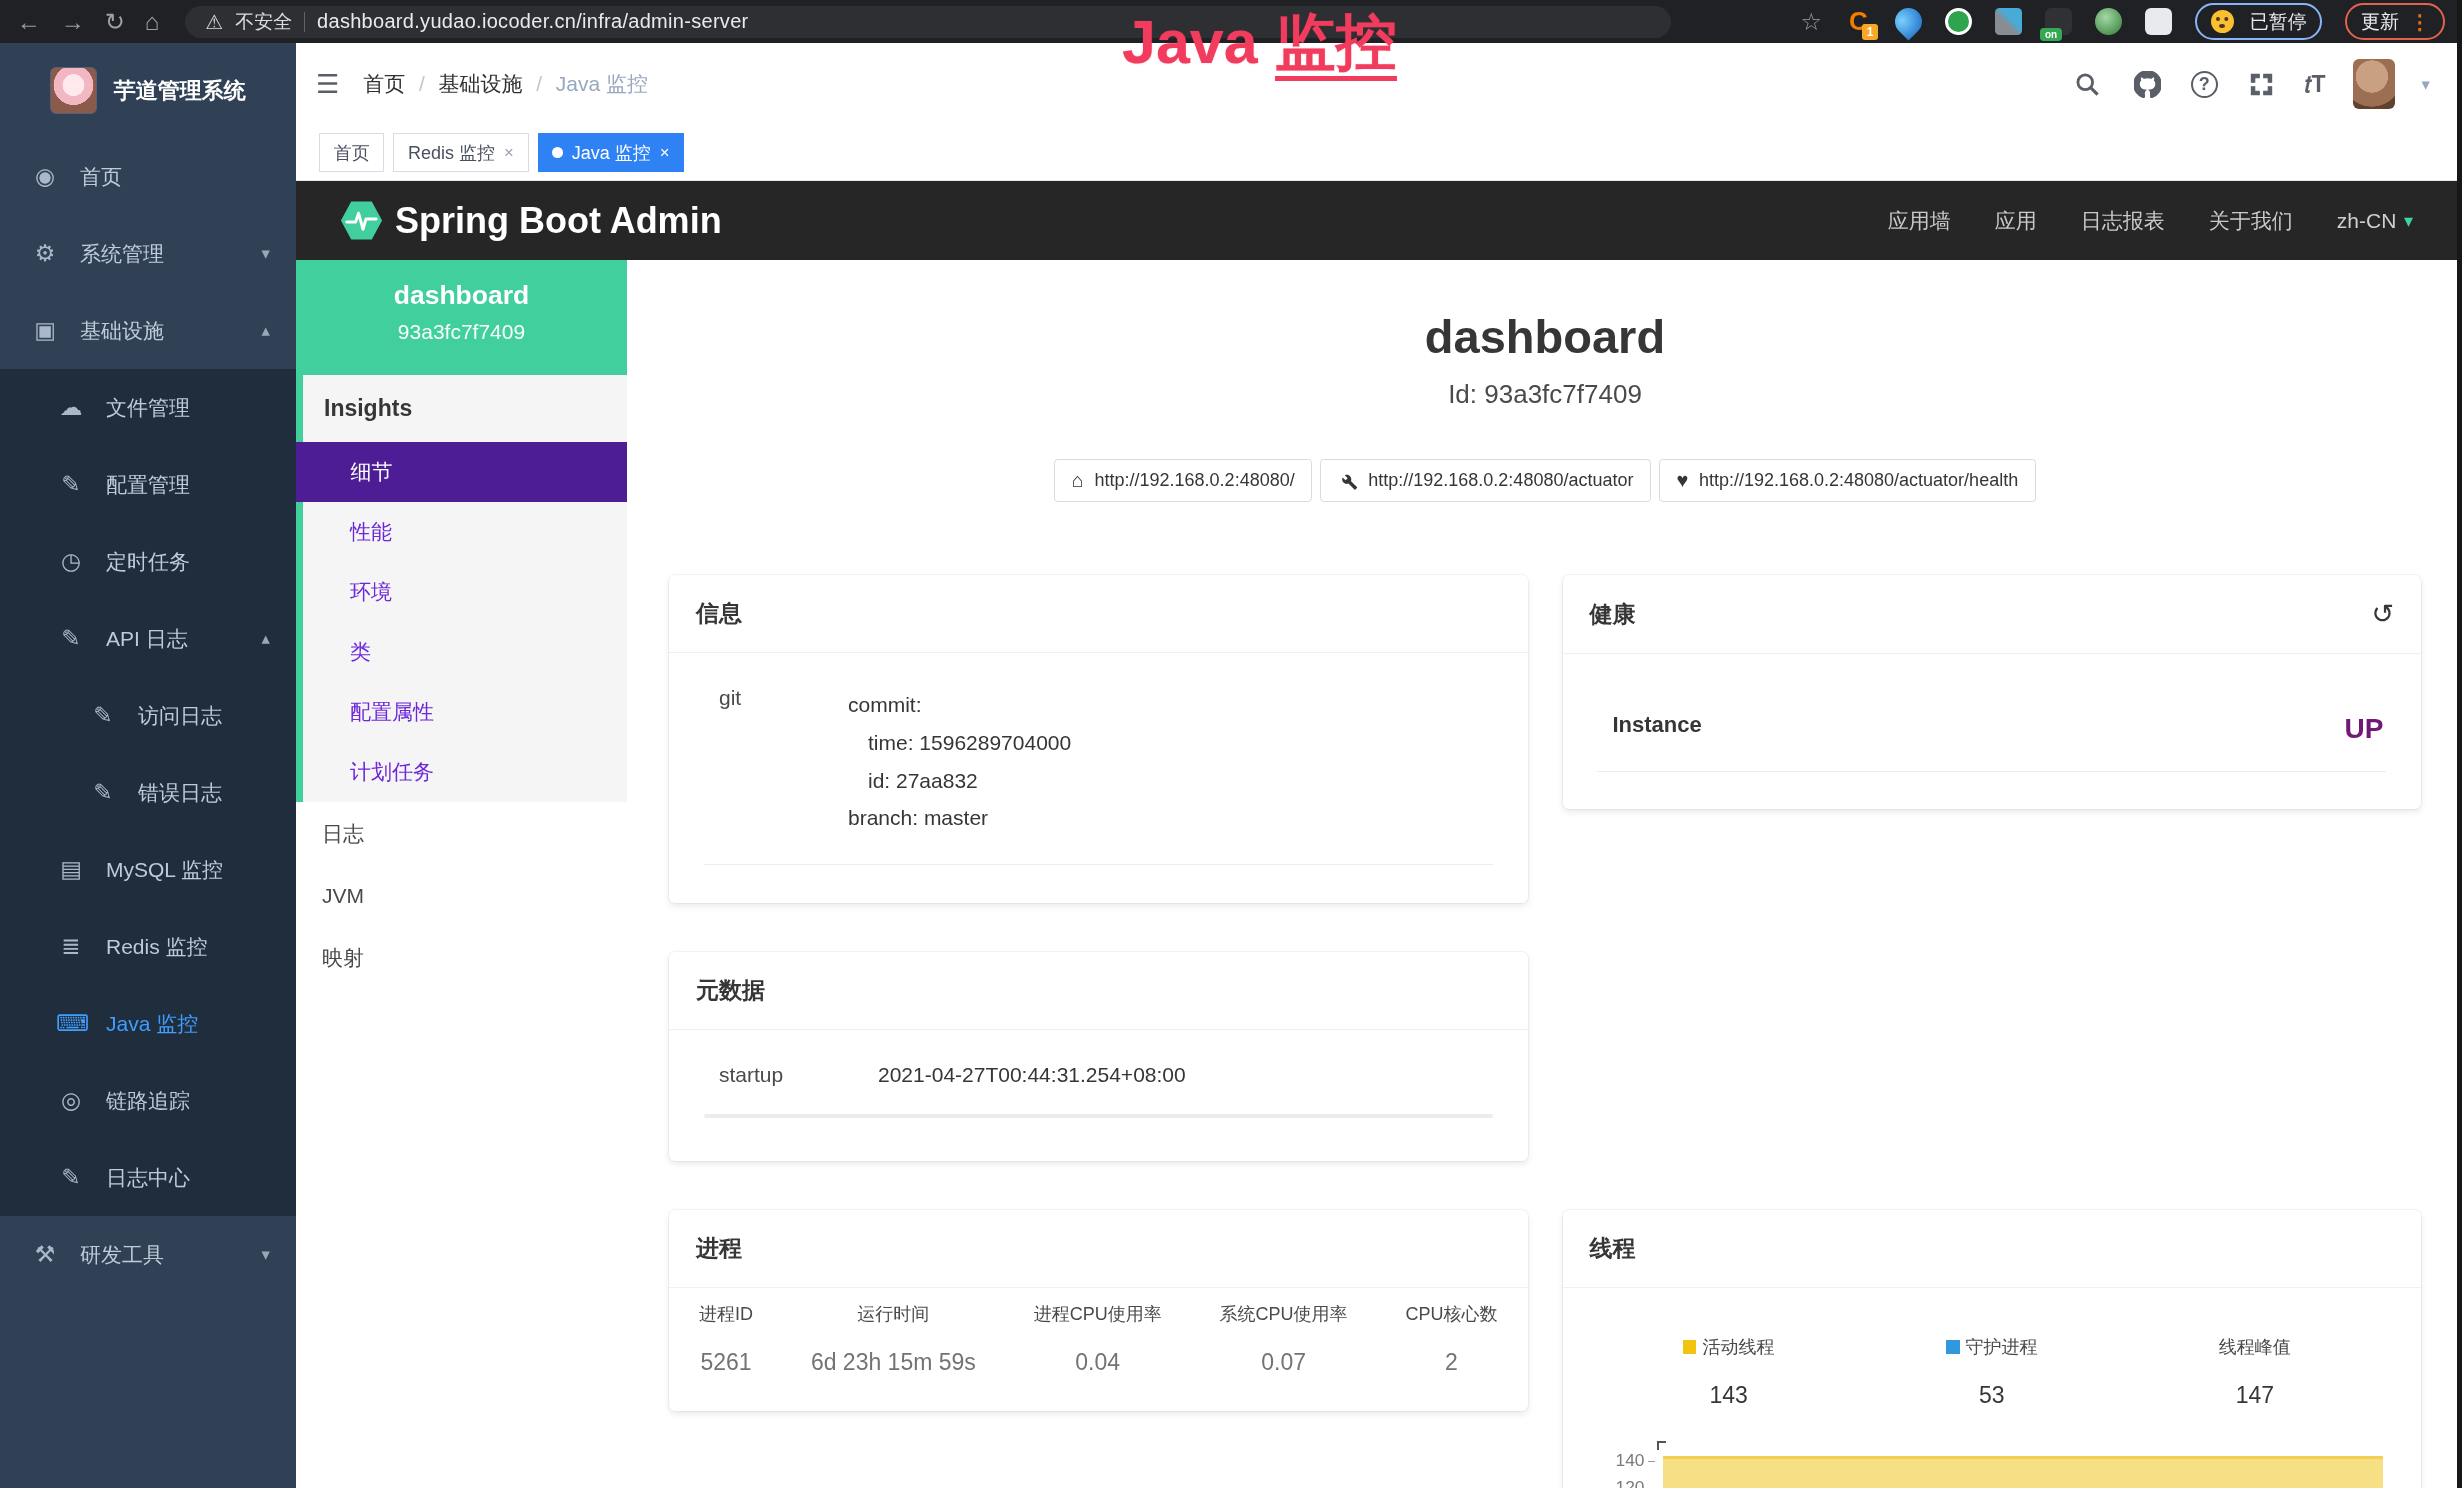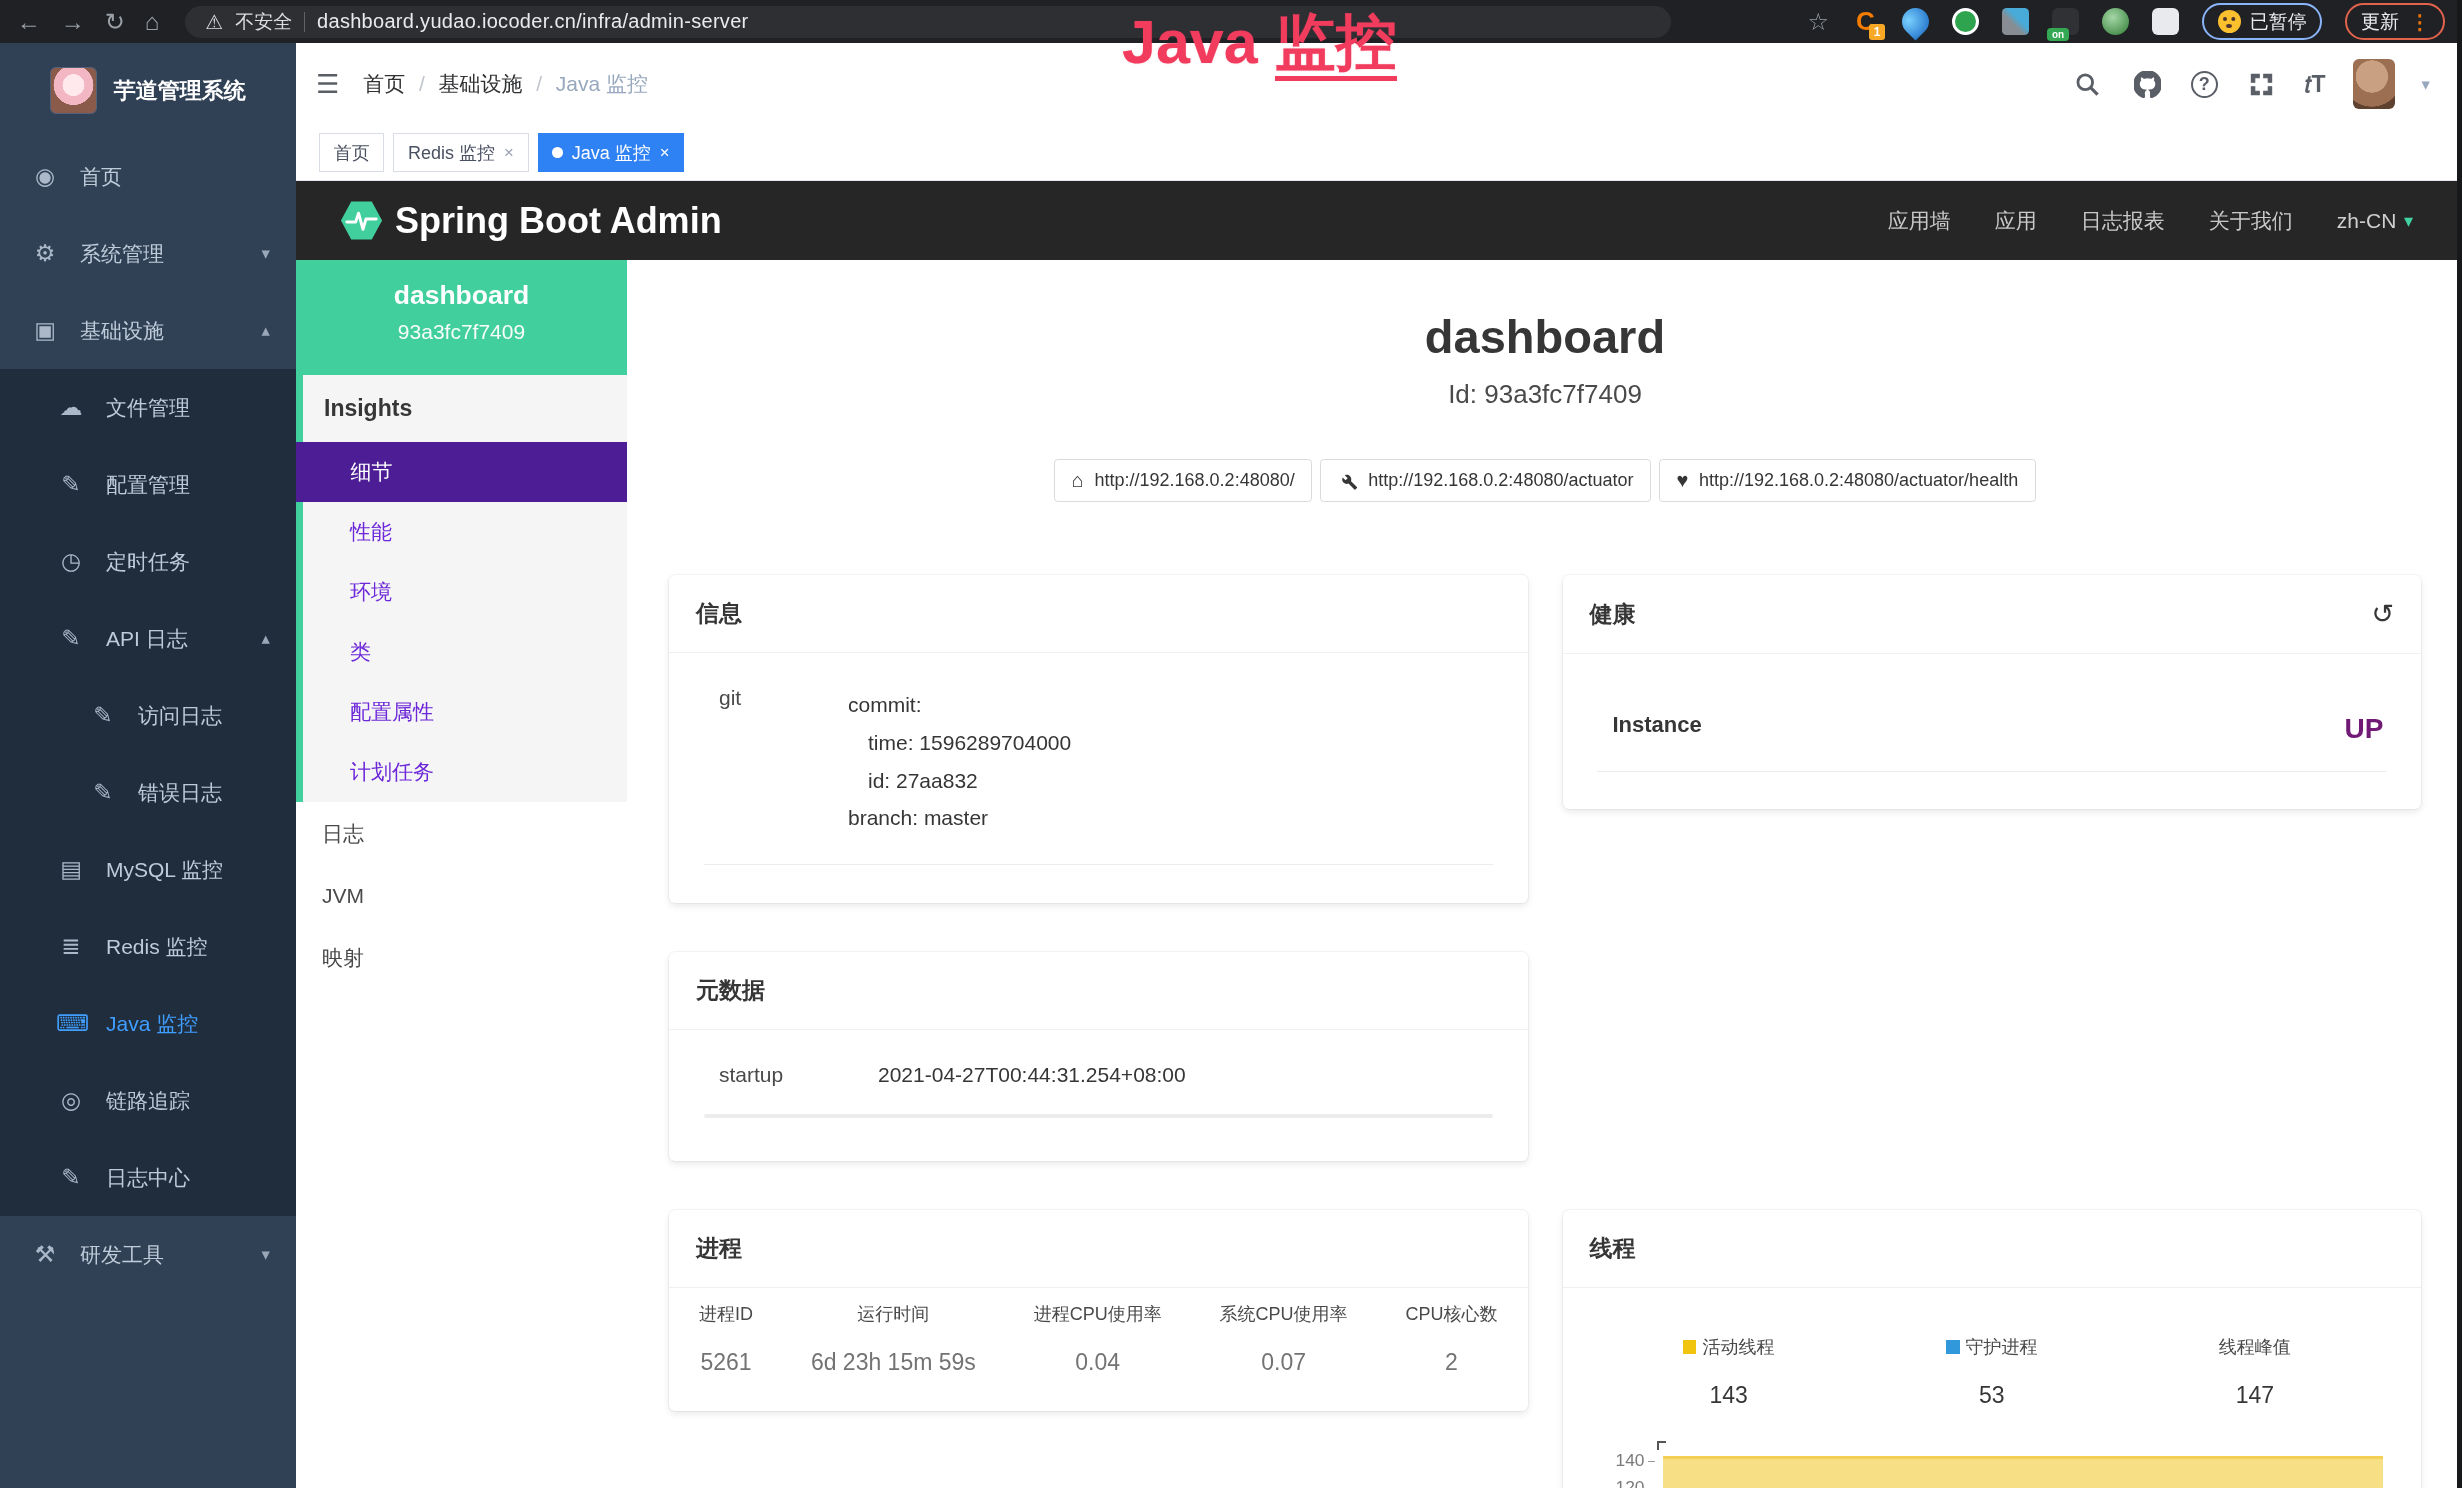--- a/index.html
+++ b/index.html
@@ -25,21 +25,21 @@
   .ext-c .badge1 { position:absolute; right:-6px; bottom:-4.6px; background:#f9a825; color:#fff; font-size:12px;
     border-radius:3px; padding:0.8px 4.6px; font-weight:bold; }
   .ext-pin { background:radial-gradient(circle at 35% 30%, #7ad0ff, #1565c0); border-radius:50% 50% 50% 0; transform:rotate(-45deg); }
   .ext-y { background:#2ea44f; border-radius:50%; border:3px solid #fff; }
   .ext-grid { background:linear-gradient(45deg,#9aa0a6 40%, #4fc3f7 60%); border-radius:4.6px; opacity:.85; }
   .ext-on { background:#2f3135; }
   .ext-on .on-badge { position:absolute; left:-4.6px; bottom:-6px; background:#34a853; color:#fff; font-size:10px;
     padding:0.8px 4.6px; border-radius:3.8px; font-weight:bold; }
   .ext-leaf { background:radial-gradient(circle at 40% 35%, #a5d6a7, #2e7d32); border-radius:50%; }
   .ext-puzzle { background:#e8eaed; border-radius:6px; }
-  .pause-pill { display:flex; align-items:center; gap:9px; border:2.3px solid #8ab4f8; border-radius:20px;
+  .pause-pill { display:flex; align-items:center; gap:16px; border:2.3px solid #8ab4f8; border-radius:20px;
     padding:3.8px 13.7px; }
   .face { width:23px; height:23px; border-radius:50%; background:#fbc02d; position:relative; }
   .face::before { content:""; position:absolute; left:5.3px; top:6.8px; width:3.8px; height:3.8px; border-radius:50%;
     background:#4e342e; box-shadow:8.3px 0 0 #4e342e; }
   .face::after { content:""; position:absolute; left:8.3px; top:13.7px; width:6px; height:4.6px; border-radius:50%; background:#4e342e; }
   .pause-label { color:#e8eaed; font-size:19px; }
   .update-pill { display:flex; align-items:center; gap:10.6px; border:2.3px solid #e2634c; border-radius:20px;
     padding:3.8px 13.7px; }
   .update-label { color:#e8eaed; font-size:19px; }
   .dots { color:#e8710a; font-size:20px; font-weight:bold; letter-spacing:0; }

